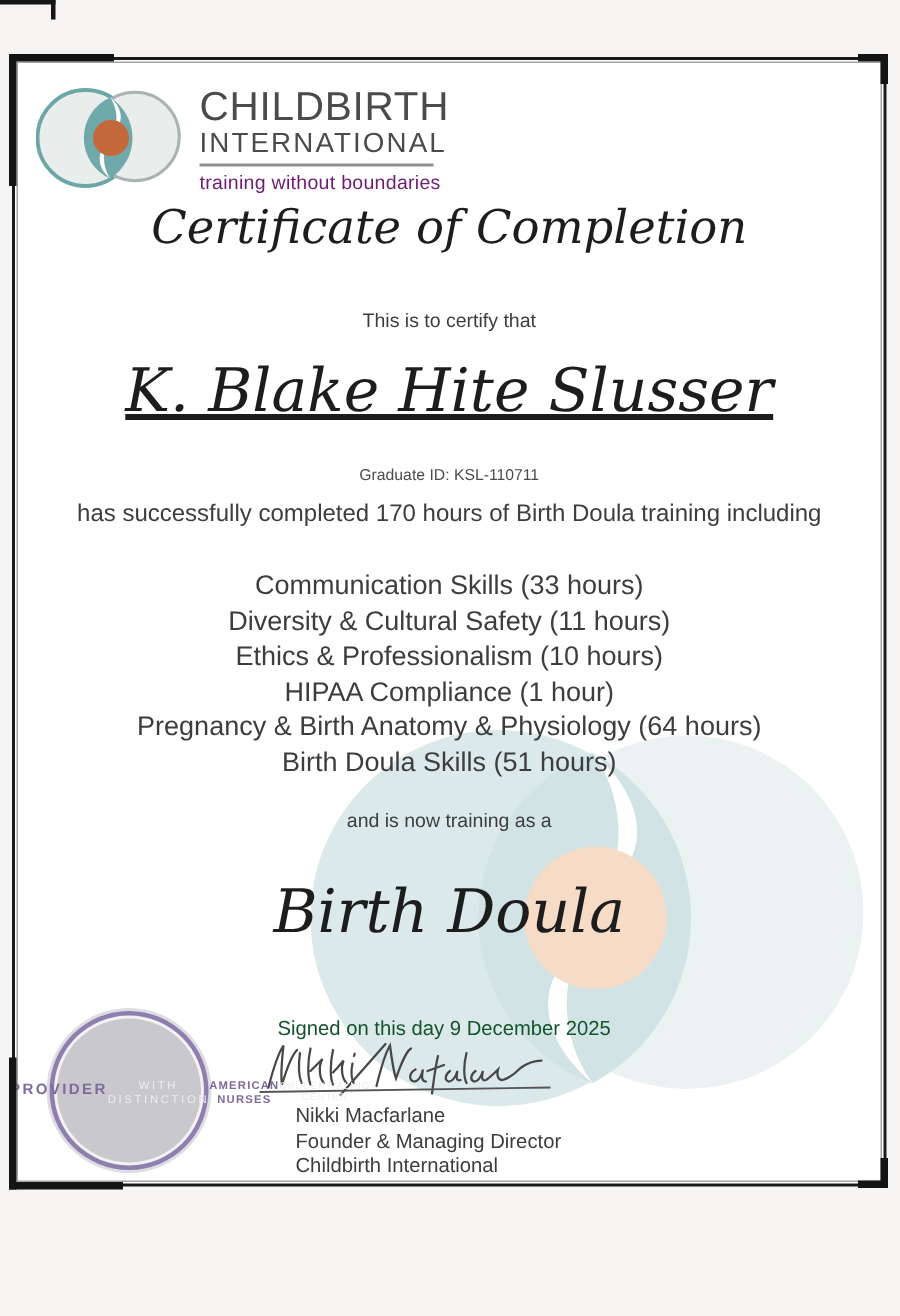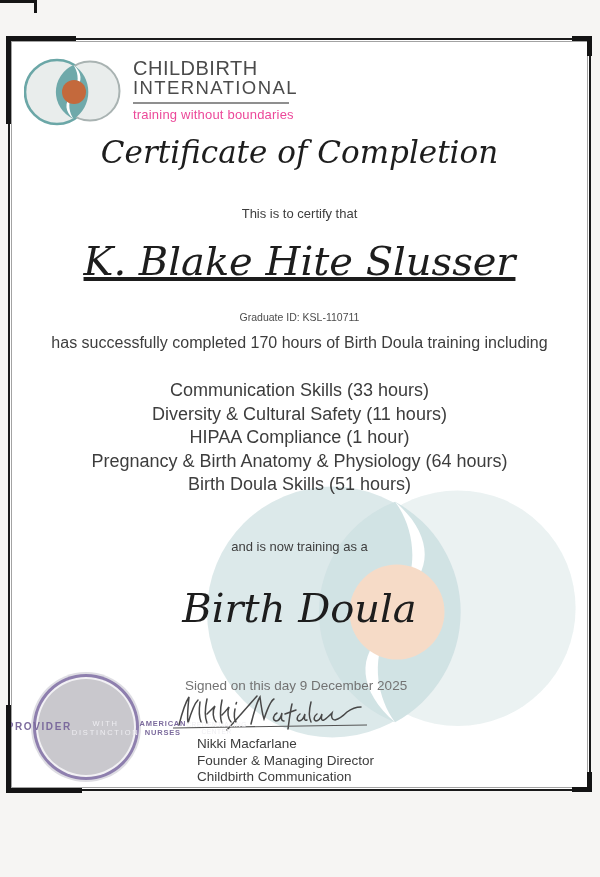--- a/index.html
+++ b/index.html
@@ -28,41 +28,41 @@
   .corner.tr { left:572px; top:36px;  width:20px; height:20px; border-width:5px 5px 0 0; }
   .corner.br { left:572px; top:772px; width:20px; height:20px; border-width:0 5px 5px 0; }
 
   
   .watermark { position:absolute; left:197px; top:427px; width:380px; height:290px; opacity:.9; z-index:0; }
 
   
   .brand { position:absolute; left:14px; top:14px; display:flex; align-items:flex-start; z-index:2; }
   .brand svg { display:block; }
   .brand-text { margin-left:9px; margin-top:4px; }
-  .brand-name1 { font-size:20px; letter-spacing:.5px; color:#4b4b4b; line-height:1.0; }
+  .brand-name1 { font-size:27px; letter-spacing:.5px; color:#4b4b4b; line-height:1.0; }
   .brand-name2 { font-size:18.5px; letter-spacing:1.4px; color:#4b4b4b; line-height:1.1; }
   .brand-rule  { width:156px; border-top:2px solid #8f8f8f; margin:4px 0 3px; }
-  .brand-tagline { font-size:13px; color:#ec4899; letter-spacing:.2px; }
+  .brand-tagline { font-size:13px; color:#701a75; letter-spacing:.2px; }
 
   
   .cline { position:absolute; left:0; width:100%; text-align:center; color:#3d3d3d; z-index:2; }
   .serif { font-family:"DejaVu Serif", serif; font-style:italic; color:#1d1d1d; }
   .cert-title    { top:94px;  font-size:31px; }
   .intro         { top:166px; font-size:13px; }
   .recipient     { top:198px; font-size:40px;text-decoration:underline; }
   .graduate-id   { top:271px; font-size:10.5px; color:#4c4c4c; }
   .summary       { top:294px; font-size:16px; }
   .courses       { top:339px; }
   .courses .course-item { font-size:18px; color:#3d3d3d; line-height:23.5px; }
   .certified-as  { top:499px; font-size:13px; }
   .certification { top:545px; font-size:40px; }
 
   
   .sig-block { position:absolute; left:175px; top:638px; z-index:2; }
-  .signed-line { font-size:13.5px; color:#737373; }
+  .signed-line { font-size:13.5px; color:#14532d; }
   .sig-svg { position:relative; left:-14px; margin-top:1px; display:block; }
   .sig-names { margin-left:12px; margin-top:0px; font-size:13.5px; color:#3d3d3d; line-height:16.5px; }
 
   
   .badge { position:absolute; left:21px; top:632px; width:110px; height:110px; z-index:3; }
   .badge-outer { width:110px; height:110px; border-radius:50%; background:#dedde3; padding:2px; }
   .badge-purple { width:100%; height:100%; border-radius:50%; background:#8e7fae; padding:3px; }
   .badge-white { width:100%; height:100%; border-radius:50%; background:#f2f1f4; padding:2px; }
   .badge-inner {
     width:100%; height:100%; border-radius:50%; background:#c9c8cd;
@@ -110,20 +110,21 @@
 
     <div class="cline serif cert-title">Certificate of Completion</div>
     <div class="cline intro">This is to certify that</div>
     <div class="cline serif recipient">K. Blake Hite Slusser</div>
     <div class="cline graduate-id">Graduate ID: KSL-110711</div>
     <div class="cline summary">has successfully completed 170 hours of Birth Doula training including</div>
 
     <div class="cline courses">
         <div class="course-item">Communication Skills (33 hours)</div>
         <div class="course-item">Diversity &amp; Cultural Safety (11 hours)</div>
+        <div class="course-item">Ethics &amp; Professionalism (10 hours)</div>
         <div class="course-item">HIPAA Compliance (1 hour)</div>
         <div class="course-item">Pregnancy &amp; Birth Anatomy &amp; Physiology (64 hours)</div>
         <div class="course-item">Birth Doula Skills (51 hours)</div>
       </div>
 
     <div class="cline certified-as">and is now training as a</div>
     <div class="cline serif certification">Birth Doula</div>
 
     <div class="sig-block">
       <div class="signed-line">Signed on this day 9 December 2025</div>
@@ -139,21 +140,21 @@
           <path d="M106,19 C102,21 101,26 105,27 C108,27 110,23 111,19 C110,24 110,27 113,27"></path>
           <path d="M121,10 C119,18 118,28 117,35 M114,20 L125,16"></path>
           <path d="M129,20 C126,22 125,26 128,27 C131,27 133,23 134,20 C133,24 133,27 136,26 M140,8 C138,16 138,24 140,28"></path>
           <path d="M146,20 C143,22 142,26 145,27 C148,27 150,23 151,20 C150,24 150,27 153,26 C156,24 159,21 161,19 C160,23 161,26 164,26 C168,25 172,22 176,18 C180,15 185,13 190,13"></path>
         </g>
         <path d="M2,34 L196,31" stroke="#555555" stroke-width="1.2" fill="none"></path>
       </svg>
       <div class="sig-names">
         <div>Nikki Macfarlane</div>
         <div>Founder &amp; Managing Director</div>
-        <div>Childbirth Communication</div>
+        <div>Childbirth International</div>
       </div>
     </div>
 
     <div class="badge">
       <div class="badge-outer">
         <div class="badge-purple">
           <div class="badge-white">
             <div class="badge-inner">
               <div class="badge-l1">ACCREDITED</div>
               <div class="badge-l1">PROVIDER</div>

